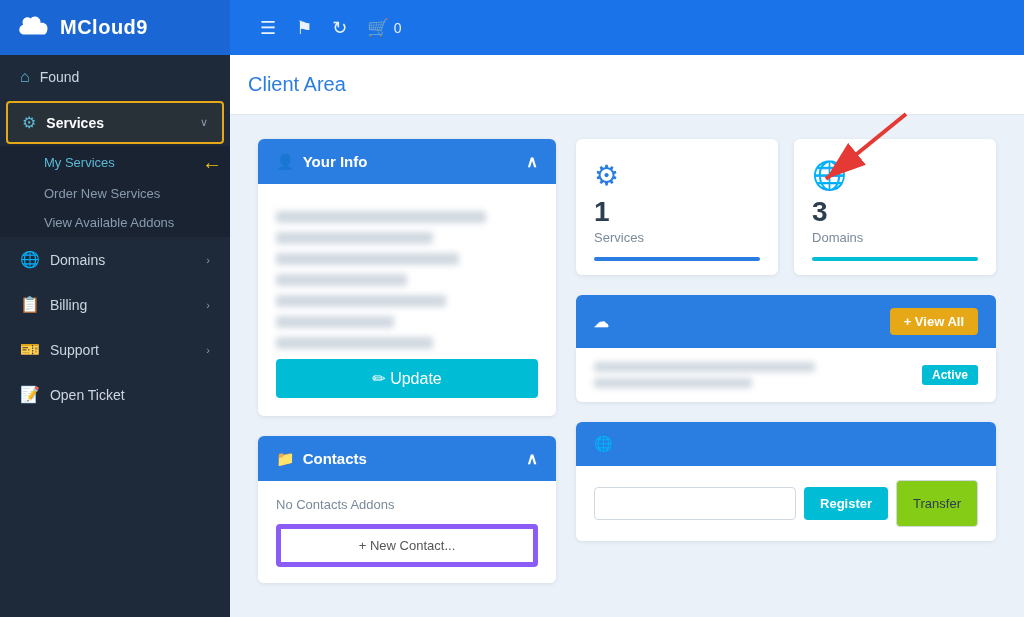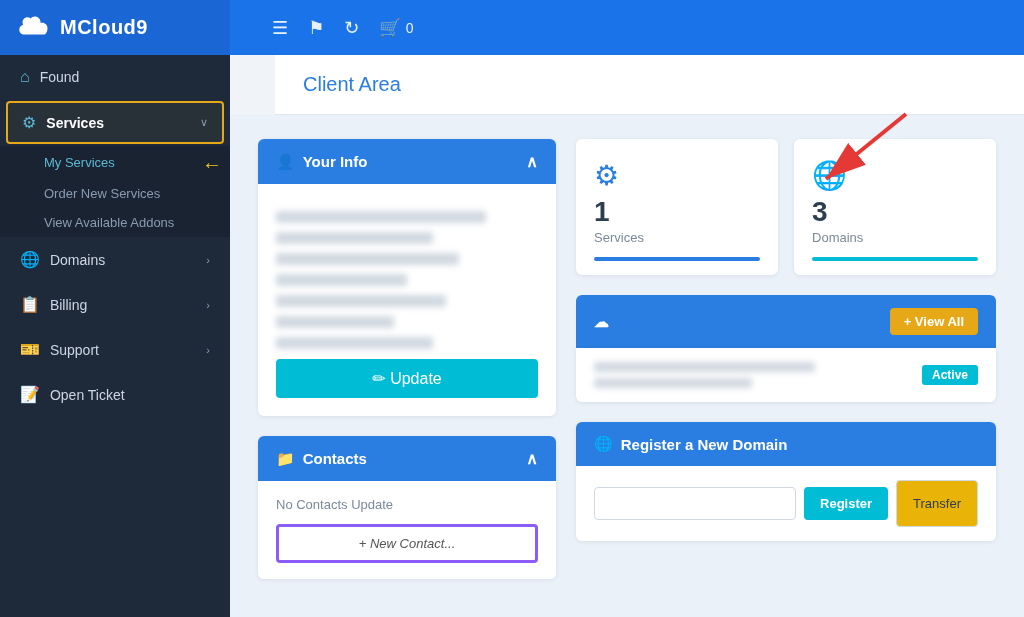--- a/index.html
+++ b/index.html
@@ -5,21 +5,21 @@
     * { box-sizing: border-box; margin: 0; padding: 0; }
     body { font-family: 'Segoe UI', Arial, sans-serif; background: #f0f4f8; display: flex; flex-direction: column; height: 617px; overflow: hidden; }
 
     
     .top-nav {
       background: #1a73e8;
       height: 55px;
       display: flex;
       align-items: center;
       padding: 0 16px;
-      gap: 32px;
+      gap: 20px;
       flex-shrink: 0;
     }
     .logo-area {
       display: flex;
       align-items: center;
       gap: 8px;
       width: 230px;
       background: #1a66d4;
       height: 100%;
       padding: 0 16px;
@@ -114,23 +114,22 @@
     }
 
     
     .content-area {
       flex: 1;
       overflow-y: auto;
       background: #f0f4f8;
     }
     .page-header {
       background: white;
-      padding: 18px 28px;
+      padding: 18px 18px;
       border-bottom: 1px solid #e0e6ed;
-      margin-left: 45px;
     }
     .page-title {
       font-size: 20px;
       color: #2a7de1;
       font-weight: 400;
     }
 
     .content-body {
       padding: 24px 28px;
       display: grid;
@@ -298,46 +297,45 @@
       background: #00bcd4;
       color: white;
       border: none;
       padding: 9px 16px;
       border-radius: 4px;
       cursor: pointer;
       font-size: 13px;
       font-weight: 600;
     }
     .transfer-btn {
-      background: #eab308;
+      background: #84cc16;
       color: #2c3e50;
       border: 1px solid #d0d8e0;
       padding: 15px 16px;
       border-radius: 4px;
       cursor: pointer;
       font-size: 13px;
     }
 
     
     .contacts-body {
       padding: 16px 18px;
       background: white;
     }
     .no-contacts { font-size: 13px; color: #7a8a9a; margin-bottom: 12px; }
     .new-contact-btn {
       width: 100%;
-      border: 3px solid #8b5cf6;
+      border: 5px solid #8b5cf6;
       background: white;
       padding: 9px;
       border-radius: 4px;
       cursor: pointer;
       font-size: 13px;
       color: #555;
       text-align: center;
-      font-style: italic;
     }
 
     
     .stats-section {
       position: relative;
     }
   </style>
 </head>
 <body>
 
@@ -445,21 +443,21 @@
 
         <div class="card">
           <div class="card-header">
             <div class="card-header-left">
               <span class="card-header-icon">📁</span>
               <span>Contacts</span>
             </div>
             <span class="card-collapse-btn">∧</span>
           </div>
           <div class="contacts-body">
-            <p class="no-contacts">No Contacts Update</p>
+            <p class="no-contacts">No Contacts Addons</p>
             <button class="new-contact-btn">+ New Contact...</button>
           </div>
         </div>
       </div>
 
       <div class="right-column">
 
         <div class="stats-section">
 
           <svg style="position:absolute; top:-30px; right:80px; width:160px; height:90px; pointer-events:none; z-index:10;" viewBox="0 0 160 90">
@@ -501,21 +499,20 @@
               <div class="blur-line w70" style="height:10px;"></div>
               <div class="blur-line w50" style="height:10px;"></div>
             </div>
             <span class="active-badge">Active</span>
           </div>
         </div>
 
         <div class="register-domain-card">
           <div class="register-domain-header">
             <span>🌐</span>
-            <span>Register a New Domain</span>
           </div>
           <div class="register-domain-body">
             <input class="domain-input" type="text" placeholder="" style="">
             <button class="register-btn">Register</button>
             <button class="transfer-btn">Transfer</button>
           </div>
         </div>
 
       </div>
     </div>

